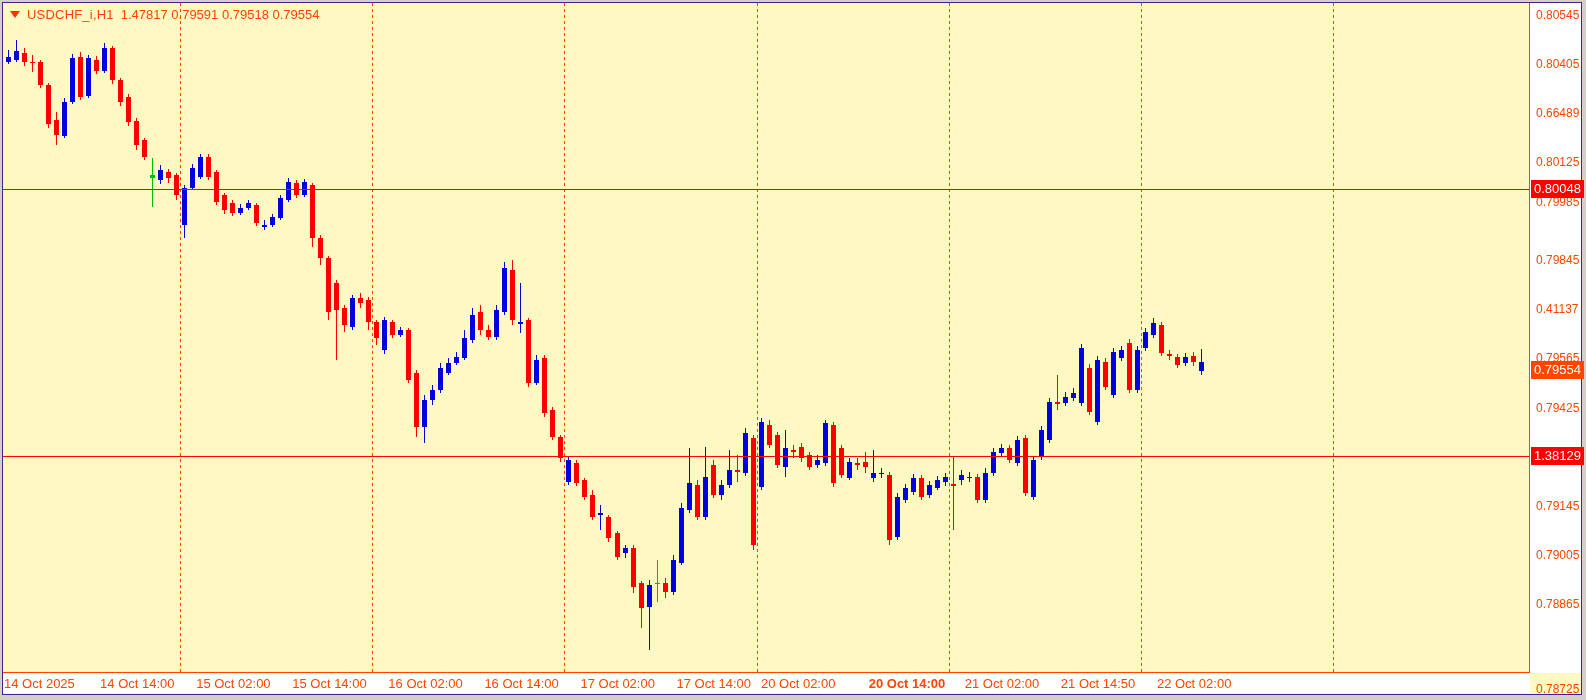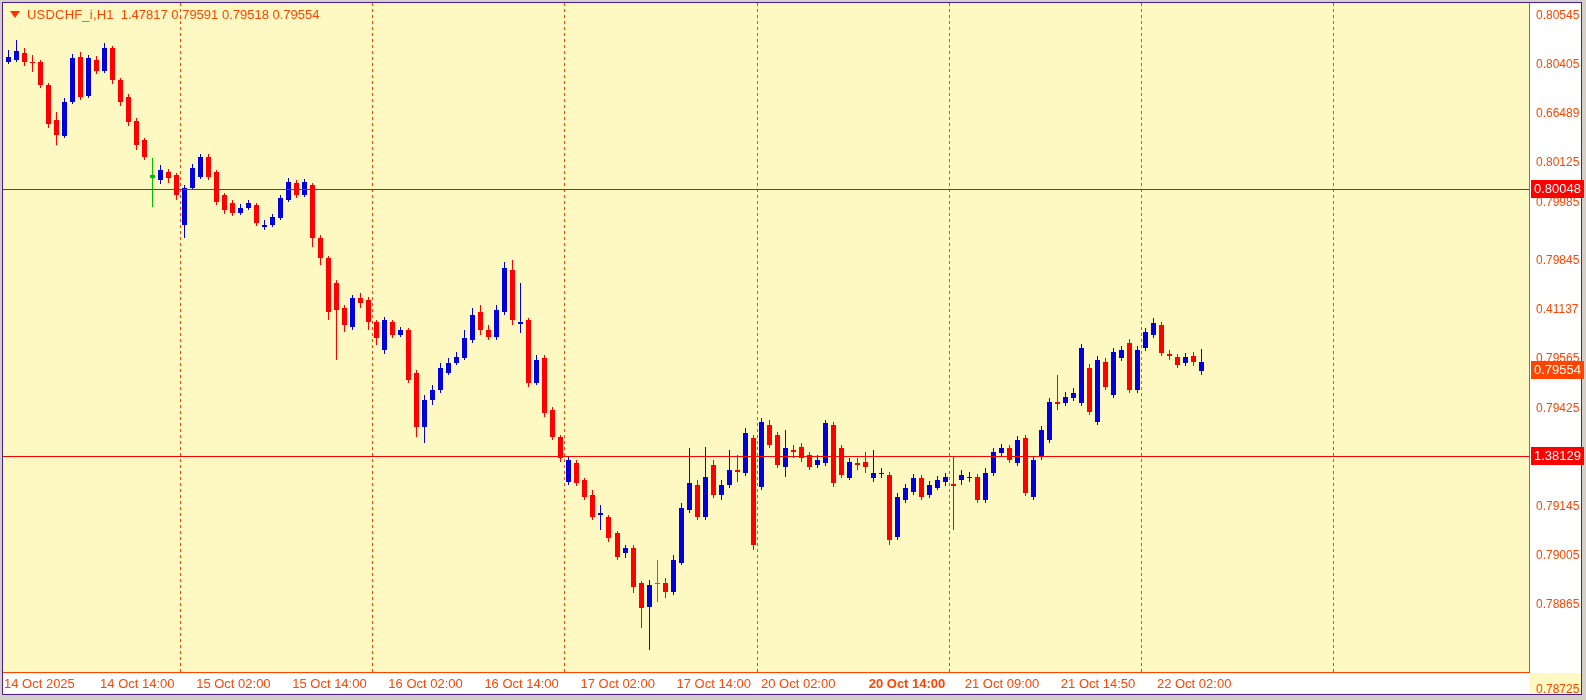--- a/index.html
+++ b/index.html
@@ -697,18 +697,18 @@
       <div class="ttick" style="left: 1px;">14 Oct 2025</div>
       <div class="ttick" style="left: 97.0792px;">14 Oct 14:00</div>
       <div class="ttick" style="left: 193.158px;">15 Oct 02:00</div>
       <div class="ttick" style="left: 289.238px;">15 Oct 14:00</div>
       <div class="ttick" style="left: 385.317px;">16 Oct 02:00</div>
       <div class="ttick" style="left: 481.396px;">16 Oct 14:00</div>
       <div class="ttick" style="left: 577.475px;">17 Oct 02:00</div>
       <div class="ttick" style="left: 673.554px;">17 Oct 14:00</div>
       <div class="ttick" style="left: 758px;">20 Oct 02:00</div>
       <div class="ttick" style="left: 865.713px; font-weight: bold;">20 Oct 14:00</div>
-      <div class="ttick" style="left: 961.792px;">21 Oct 09:00</div>
+      <div class="ttick" style="left: 961.792px;">21 Oct 02:00</div>
       <div class="ttick" style="left: 1057.87px;">21 Oct 14:50</div>
       <div class="ttick" style="left: 1153.95px;">22 Oct 02:00</div>
     </div>
 
 </div>
 
 </body></html>

